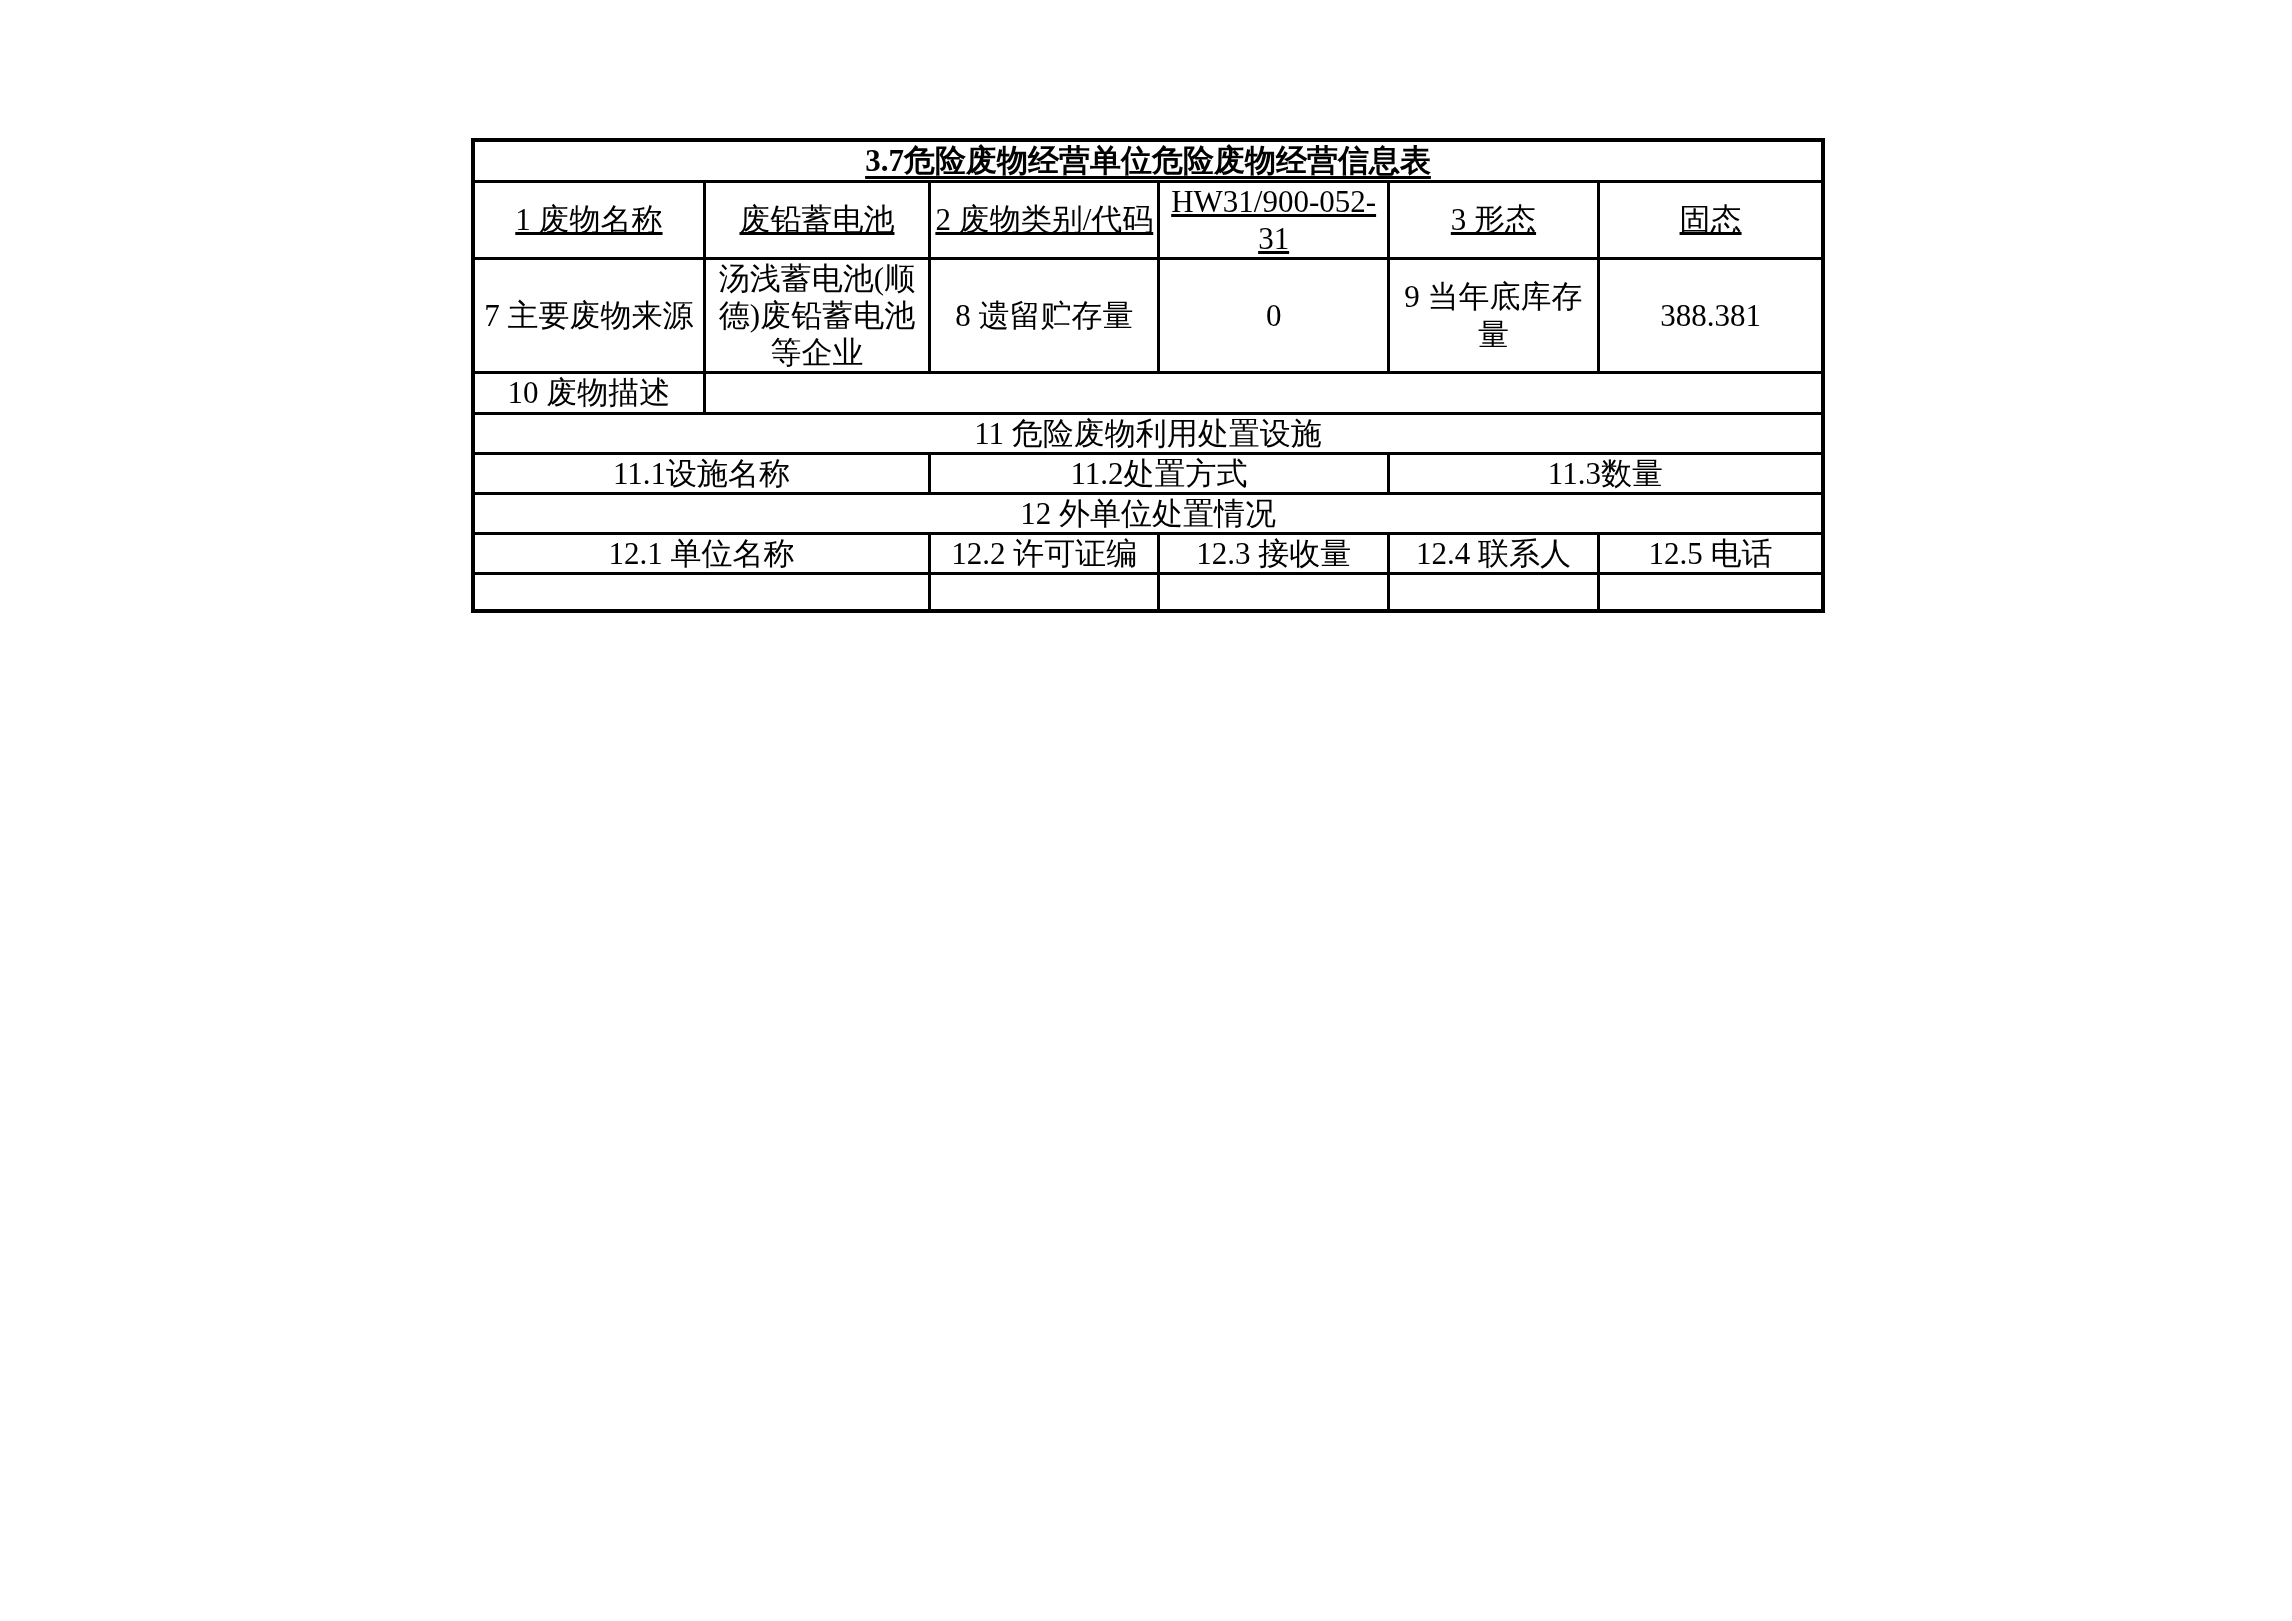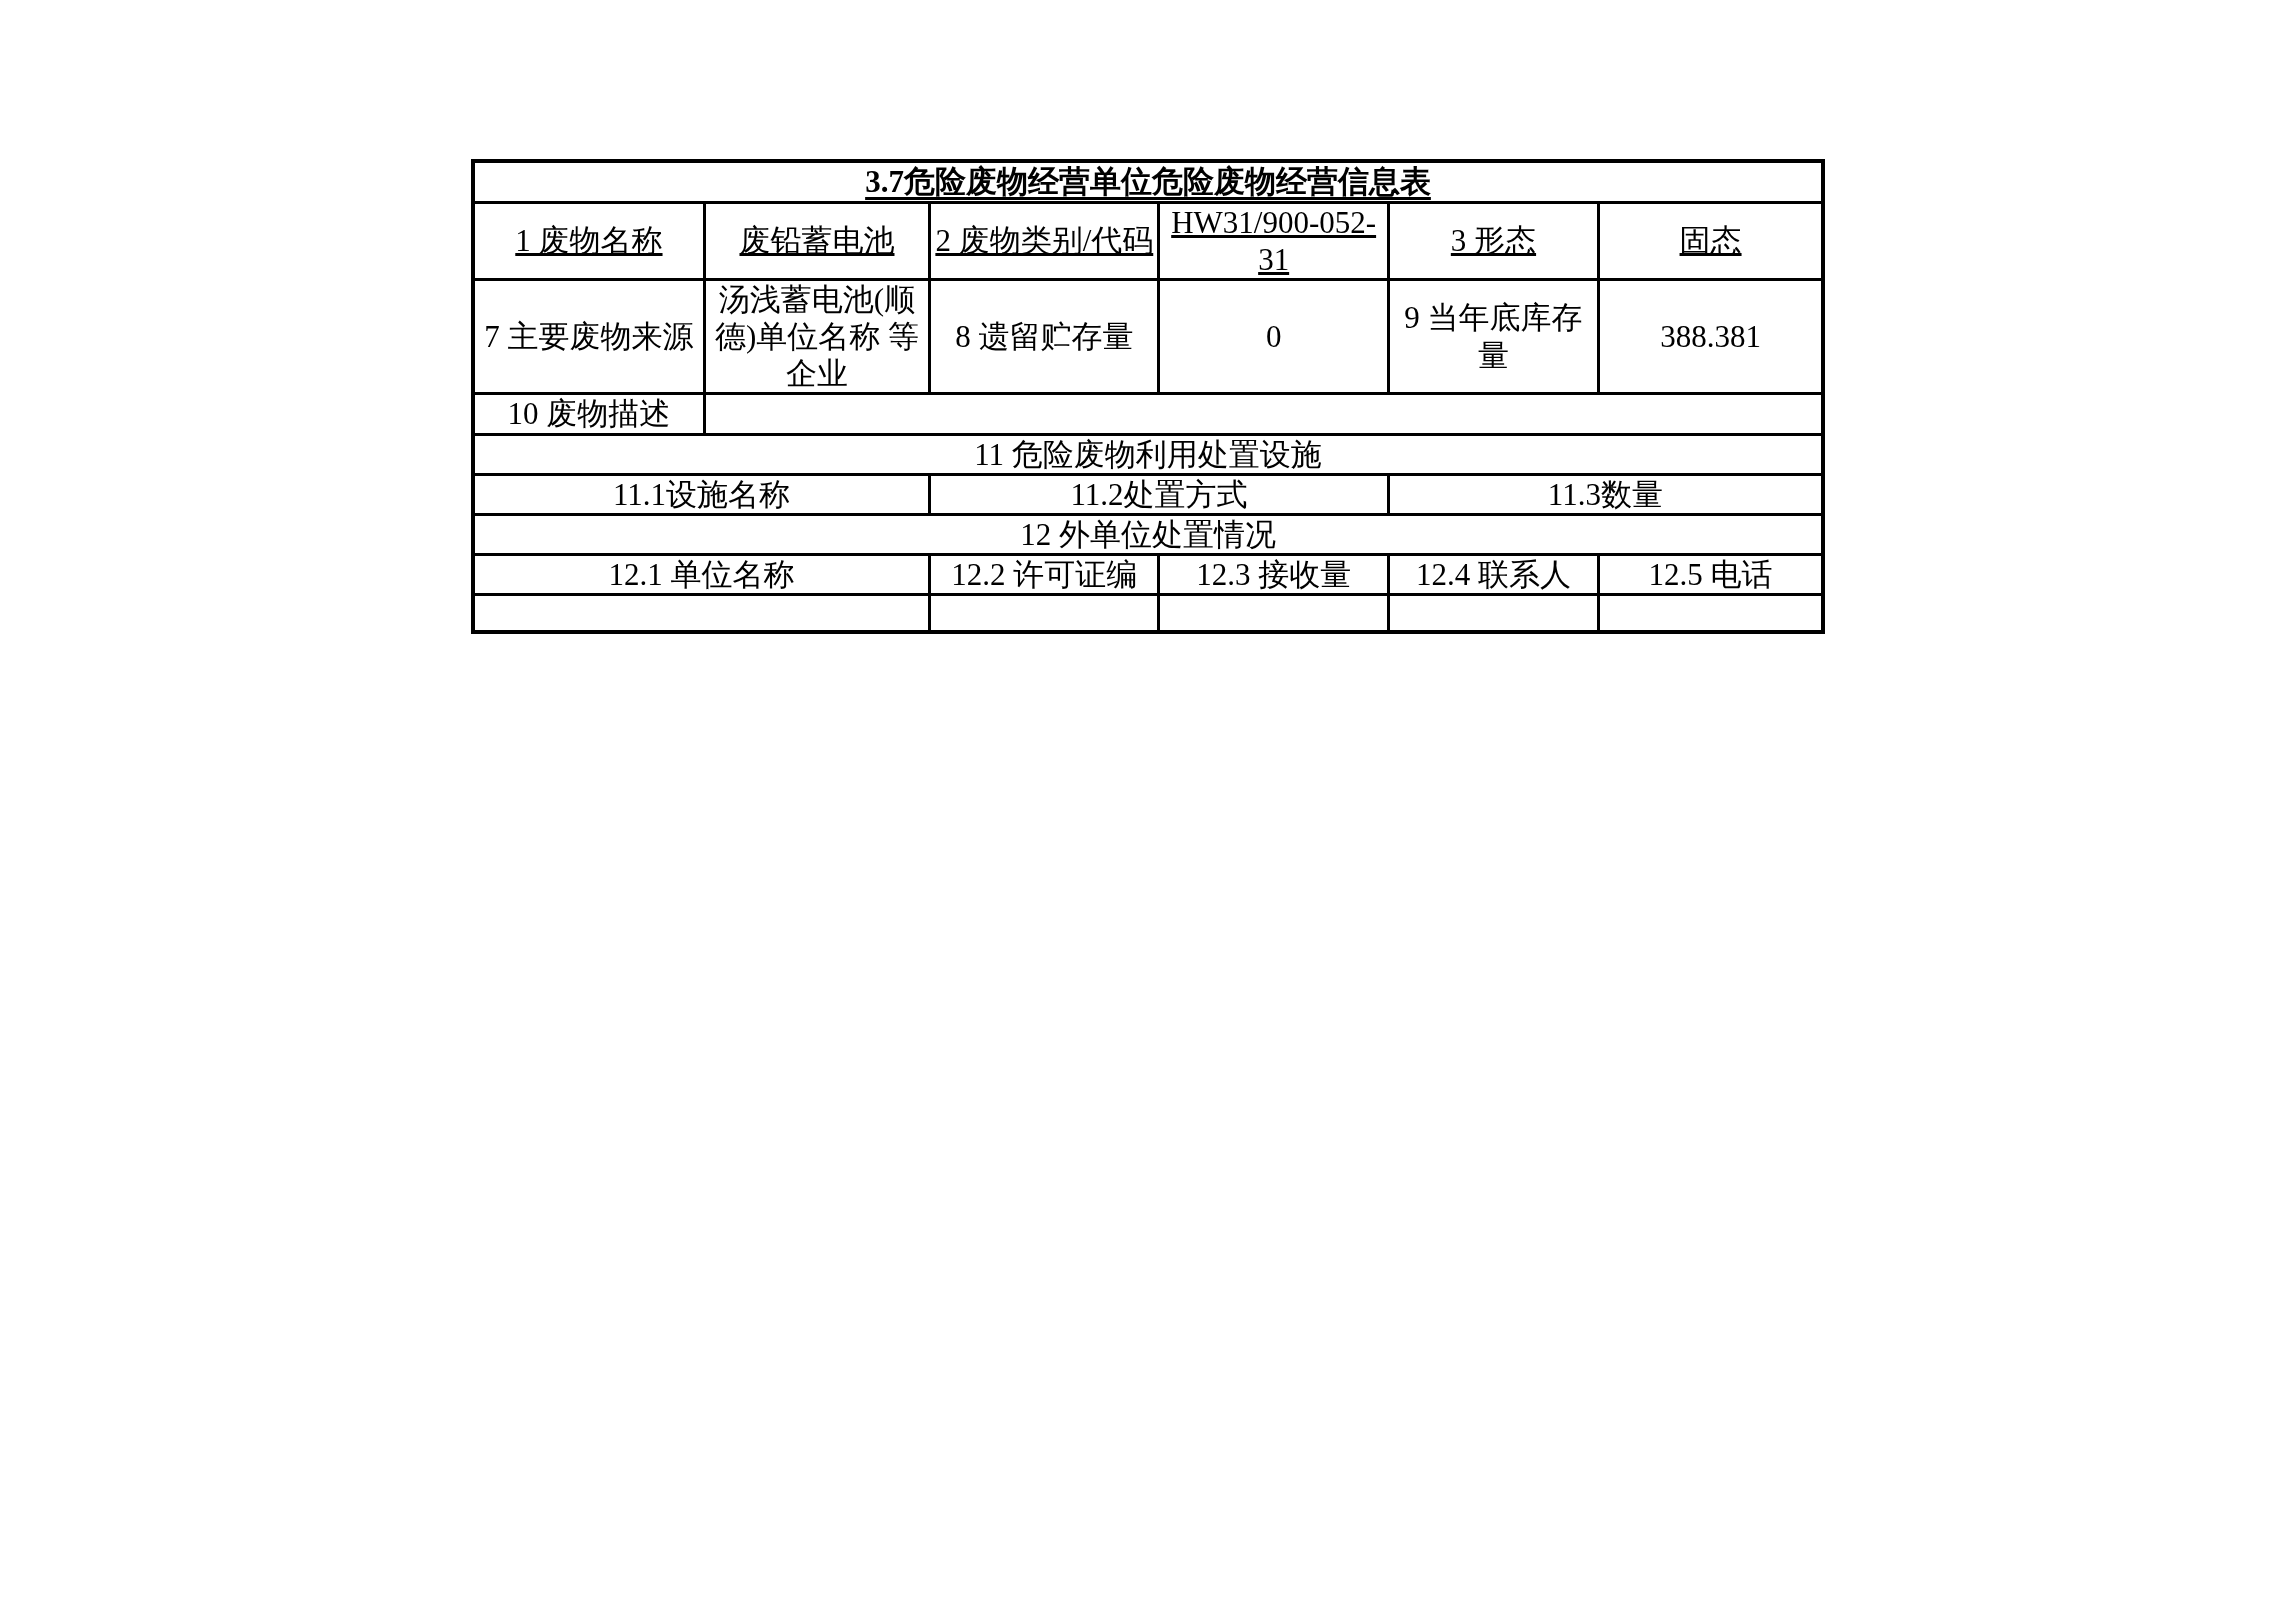--- a/index.html
+++ b/index.html
@@ -7,21 +7,21 @@
     margin: 0; padding: 0;
     width: 2293px; height: 1621px;
     background: #ffffff;
     font-family: "Liberation Serif", "DejaVu Serif", serif;
     color: #000000;
     position: relative;
   }
   .doc-table-wrap {
     position: absolute;
     left: 471px;
-    top: 159px;
+    top: 138px;
     width: 1354px;
   }
   table.info {
     border-collapse: collapse;
     table-layout: fixed;
     width: 100%;
     border: 4.9px solid #000000;
   }
   table.info td {
     border: 3.9px solid #000000;
@@ -79,21 +79,21 @@
       <td>废铅蓄电池</td>
       <td>2 废物类别/代码</td>
       <td>HW31/900-052-31</td>
       <td>3 形态</td>
       <td>固态</td>
     </tr>
 
 
     <tr class="r-three">
       <td>7 主要废物来源</td>
-      <td>汤浅蓄电池(顺德)单位名称 等企业</td>
+      <td>汤浅蓄电池(顺德)废铅蓄电池 等企业</td>
       <td>8 遗留贮存量</td>
       <td>0</td>
       <td>9 当年底库存量</td>
       <td>388.381</td>
     </tr>
 
     <tr class="r-std">
       <td class="nowrap">10 废物描述</td>
       <td colspan="5"></td>
     </tr>

